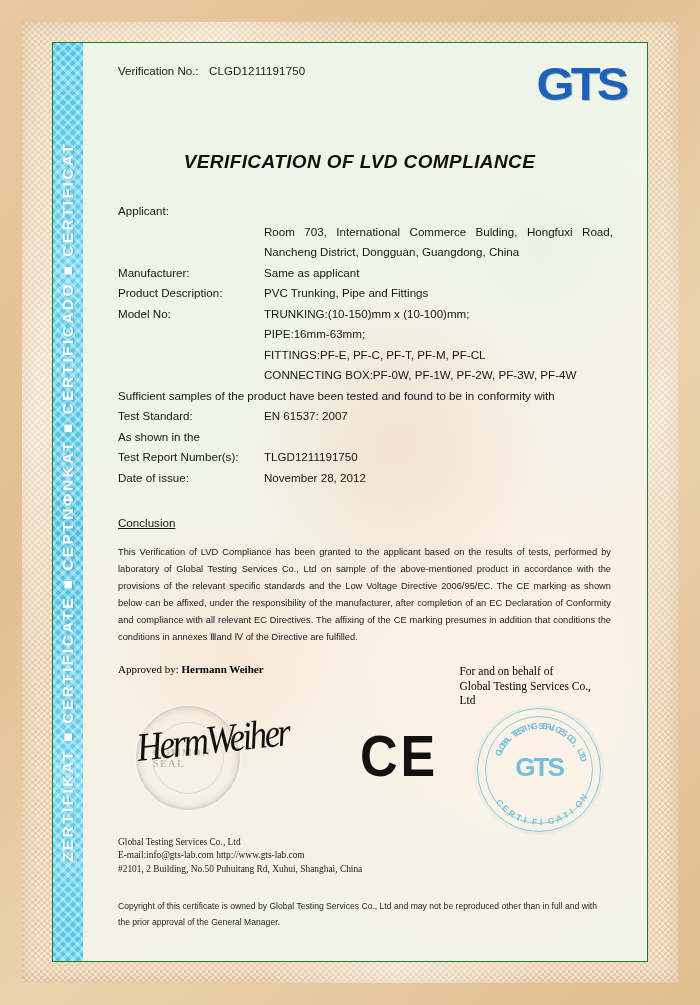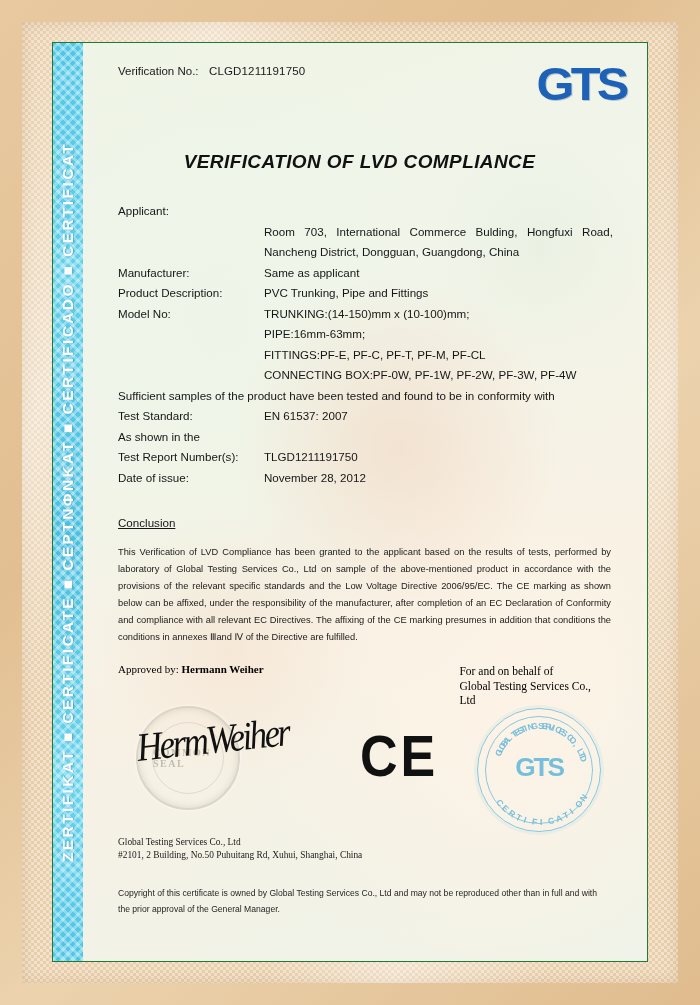--- a/index.html
+++ b/index.html
@@ -303,21 +303,21 @@
           <span class="val">Same as applicant</span>
         </div>
 
         <div class="row">
           <span class="lbl">Product Description:</span>
           <span class="val">PVC Trunking, Pipe and Fittings</span>
         </div>
 
         <div class="row">
           <span class="lbl">Model No:</span>
-          <span class="val">TRUNKING:(14-150)mm x (10-100)mm;</span>
+          <span class="val">TRUNKING:(10-150)mm x (10-100)mm;</span>
         </div>
 
         <div class="cont">PIPE:16mm-63mm;</div>
         <div class="cont">FITTINGS:PF-E, PF-C, PF-T, PF-M, PF-CL</div>
         <div class="cont">CONNECTING BOX:PF-0W, PF-1W, PF-2W, PF-3W, PF-4W</div>
 
         <div class="fullline">Sufficient samples of the product have been tested and found to be in conformity with</div>
 
         <div class="row">
           <span class="lbl">Test Standard:</span>
@@ -413,20 +413,21 @@
               <span class="arc-char" style="transform: translate(27.4693px, 36.8977px) rotate(-36.6667deg); left: 62px; top: 62px;">I</span>
               <span class="arc-char" style="transform: translate(32.9965px, 32.0504px) rotate(-45.8333deg); left: 62px; top: 62px;">O</span>
               <span class="arc-char" style="transform: translate(37.681px, 26.3845px) rotate(-55deg); left: 62px; top: 62px;">N</span>
             </div>
           <div id="stamp-gts">GTS</div>
         </div>
       </div>
 
       <div id="footer-contact">
         <div>Global Testing Services Co., Ltd</div>
+        <div>E-mail:info@gts-lab.com  http://www.gts-lab.com</div>
         <div>#2101, 2 Building, No.50 Puhuitang Rd, Xuhui, Shanghai, China</div>
       </div>
 
       <div id="copyright">Copyright of this certificate is owned by Global Testing Services Co., Ltd and may not be reproduced other than in full and with the prior approval of the General Manager.</div>
 
     </div>
   </div>
 </div>
 
 </body></html>

